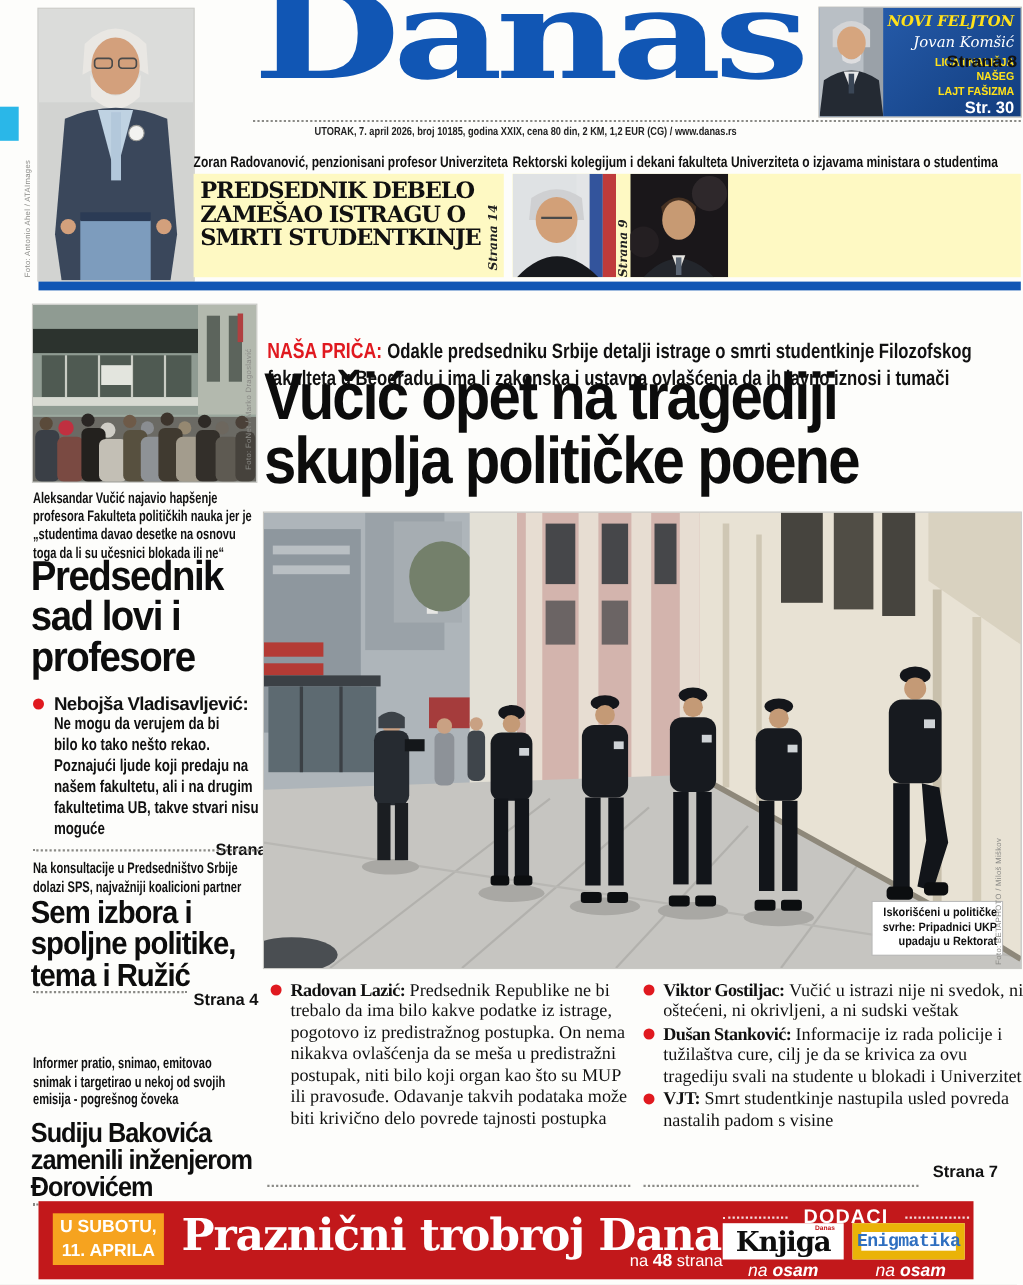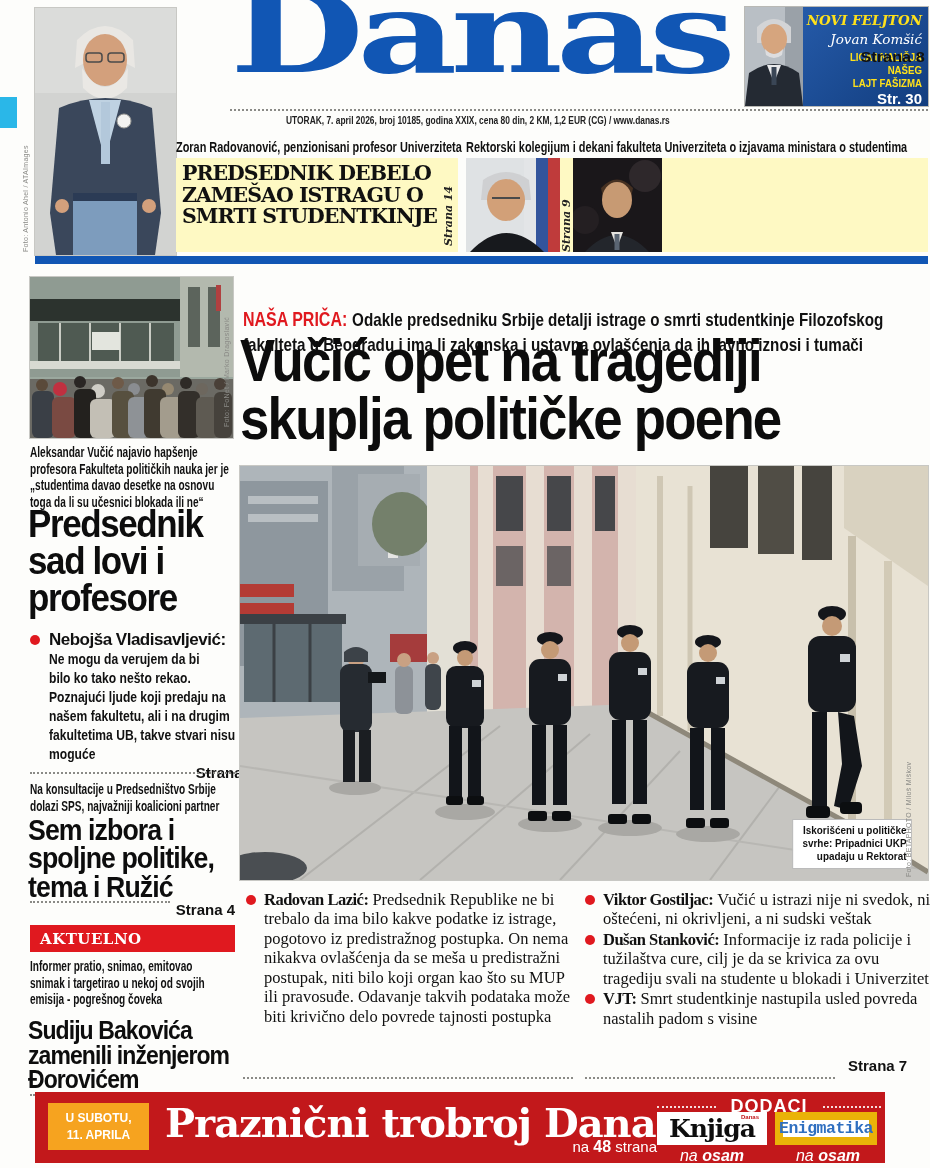--- a/index.html
+++ b/index.html
@@ -88,21 +88,21 @@
   .mtext .bname{font-size:16.5px;}
   .mb-left{left:246px;top:890px;width:332px;}
   .mb-right{left:585px;top:890px;width:347px;}
   .mdiv-left{left:243px;top:1077px;width:330px;}
   .mdiv-right{left:585px;top:1077px;width:250px;}
   .p7{left:848px;top:1057px;font-size:15px;}
 
   
   .banner{left:35px;top:1092px;width:850px;height:71px;background:#c2181b;}
   .datebox{position:absolute;left:13px;top:11px;width:101px;height:47px;background:#f6a31f;
-           color:#fff;font-weight:bold;font-size:12px;line-height:1.35;display:flex;align-items:center;
+           color:#fff;font-weight:bold;font-size:16px;line-height:1.35;display:flex;align-items:center;
            justify-content:center;text-align:center;}
   .btitle{position:absolute;left:130px;top:0px;color:#fff;font-family:"DejaVu Serif",serif;
           font-weight:bold;font-size:40px;letter-spacing:-1px;line-height:62px;white-space:nowrap;}
   .bsub{position:absolute;left:490px;top:46px;width:132px;text-align:right;color:#fff;font-size:15px;}
   .bsub b{font-size:16px;}
   .dodaci{position:absolute;left:622px;top:4px;width:224px;display:flex;align-items:center;gap:15px;
           color:#fff;font-weight:bold;font-size:18px;letter-spacing:1px;}
   .dodaci .wdots{flex:1;border-top:2px dotted rgba(255,255,255,.85);height:0;}
   .suppbox{position:absolute;top:20px;height:33px;background:#fff;display:flex;align-items:center;justify-content:center;}
   .knjiga{left:622px;width:110px;}
@@ -277,21 +277,20 @@
   <div class="abs lkick lk2 pre">Na konsultacije u Predsedništvo Srbije
 dolazi SPS, najvažniji koalicioni partner</div>
   <div class="abs lhead lh2 pre">Sem izbora i
 spoljne politike,
 tema i Ružić</div>
   <div class="abs pagerow prow2">
     <span class="dotline"></span>
     <span class="pageref">Strana 4</span>
   </div>
 
-  <div class="abs aktuelno">AKTUELNO</div>
   <div class="abs lkick lk3 pre">Informer pratio, snimao, emitovao
 snimak i targetirao u nekoj od svojih
 emisija - pogrešnog čoveka</div>
   <div class="abs lhead lh3 pre">Sudiju Bakovića
 zamenili inženjerom
 Đorovićem</div>
   <span class="abs pageref p8">Strana 8</span>
   <div class="abs dotline ldiv3"></div>
 
   <div class="abs strap pre">

